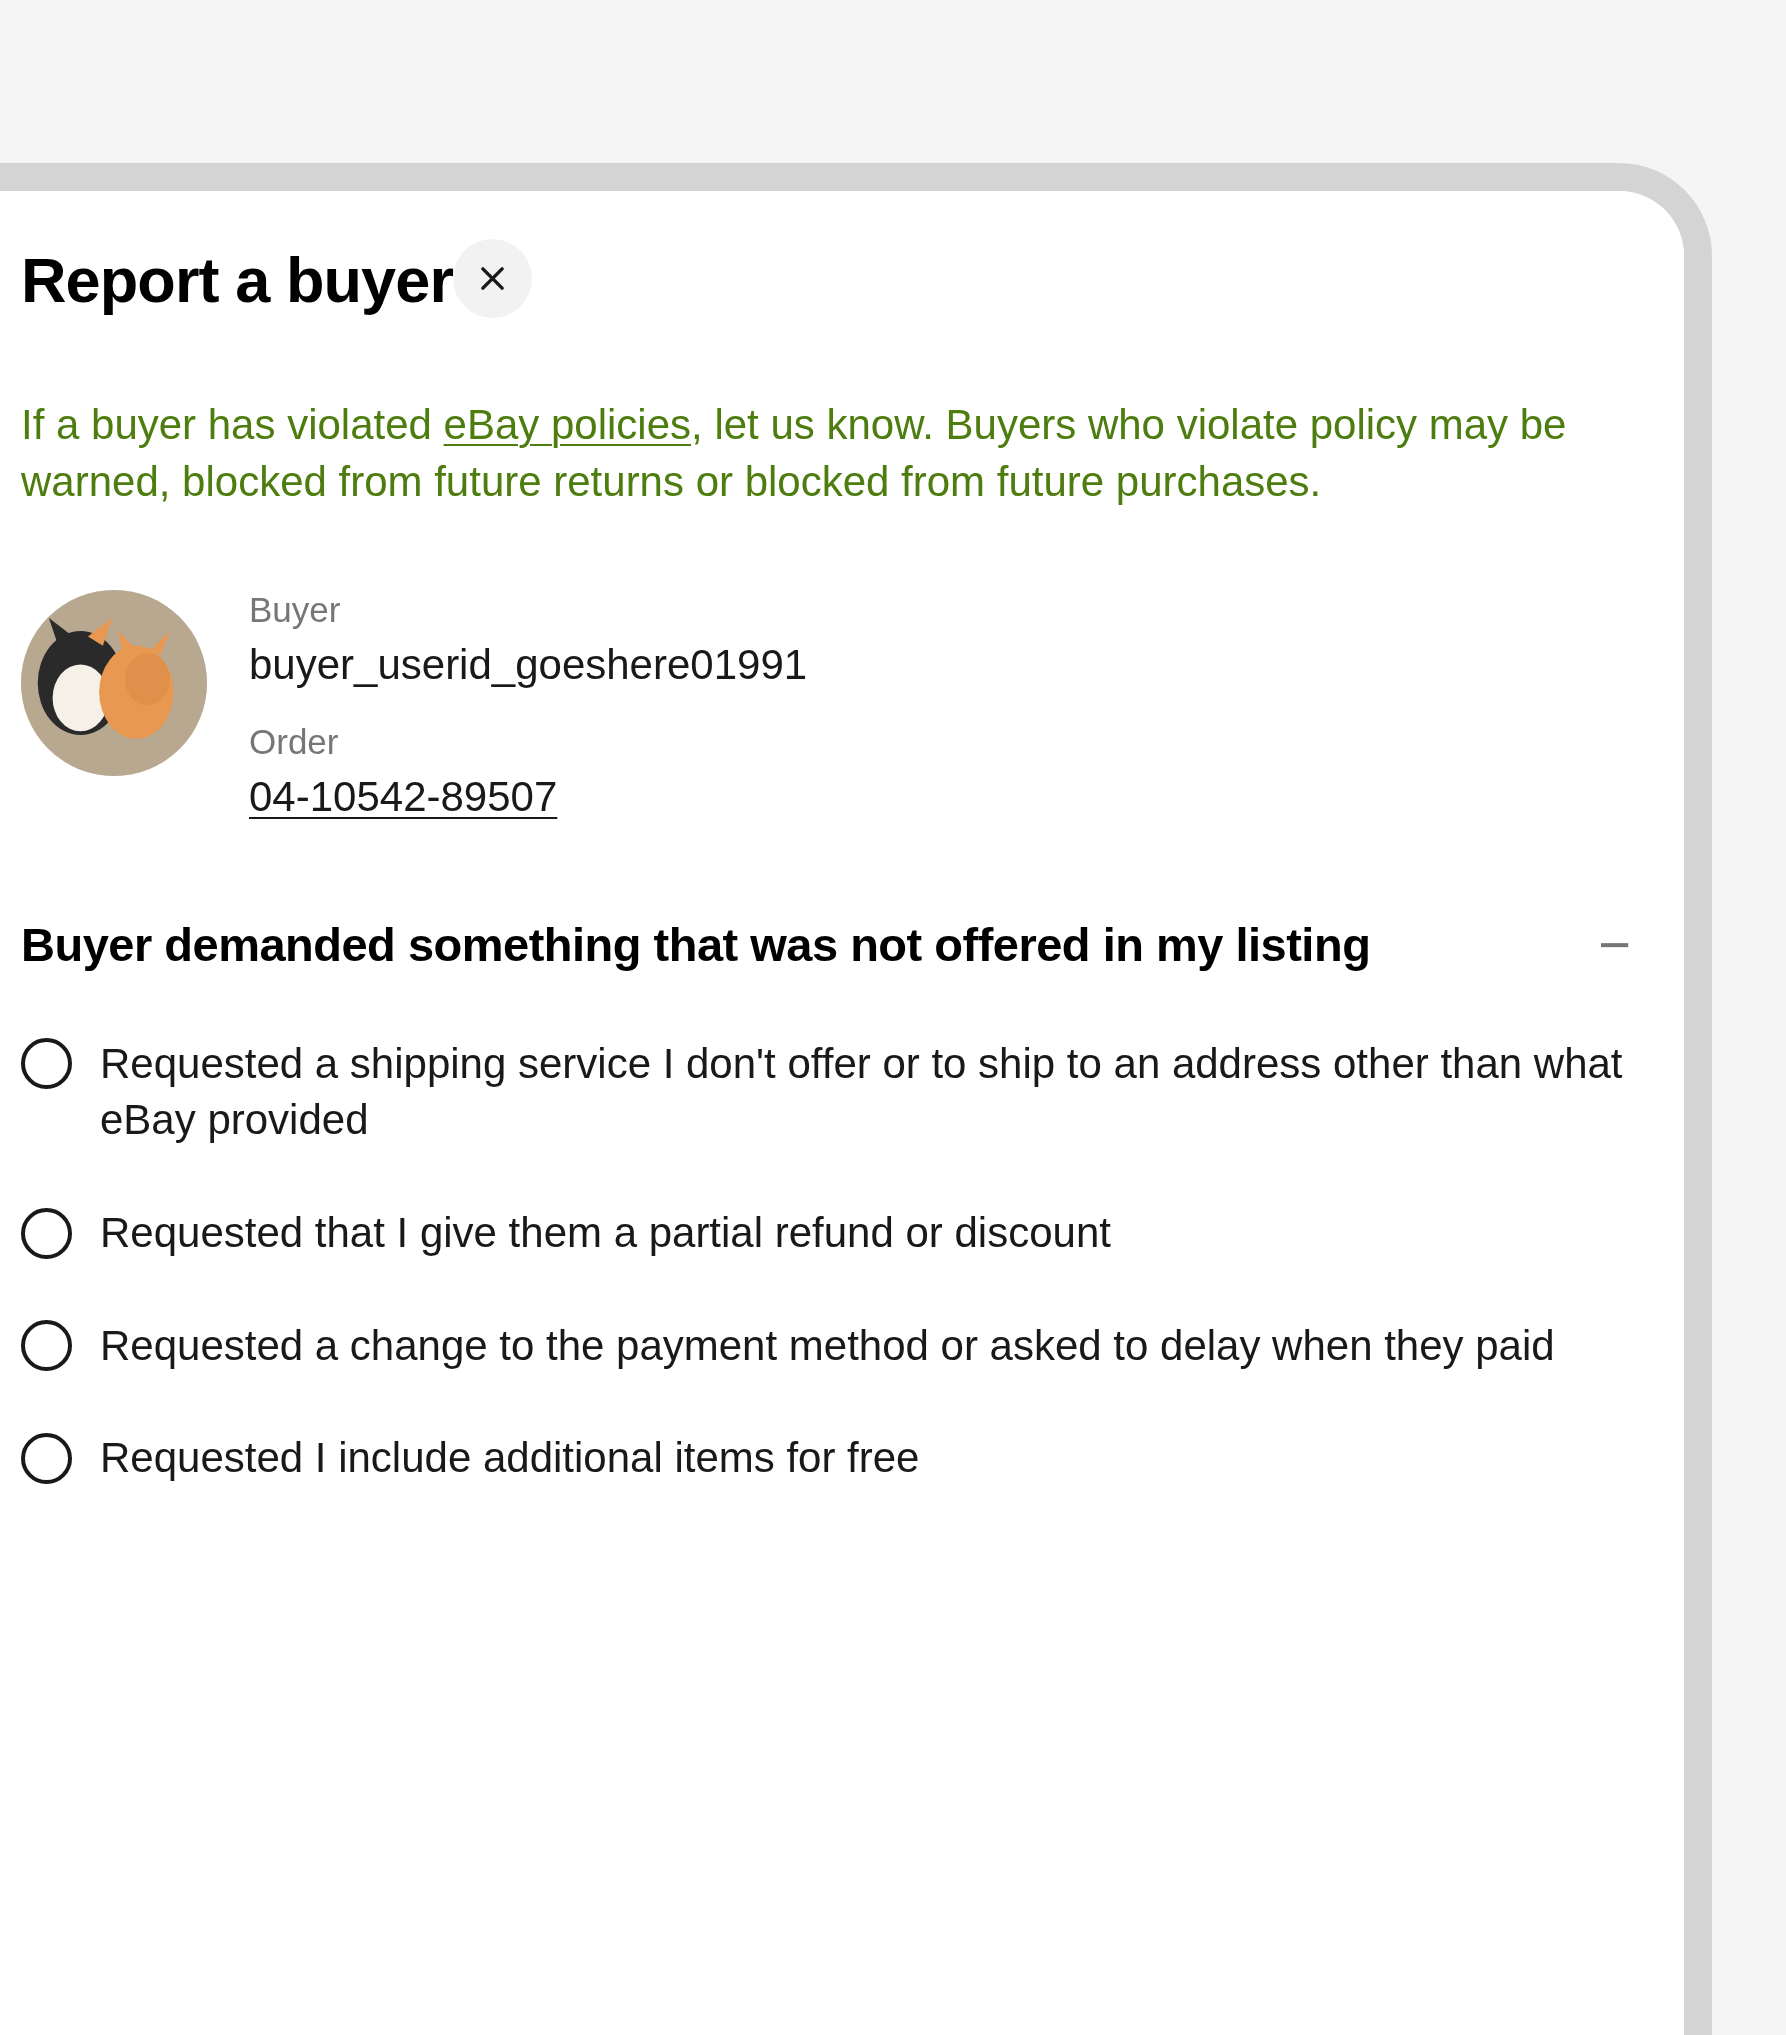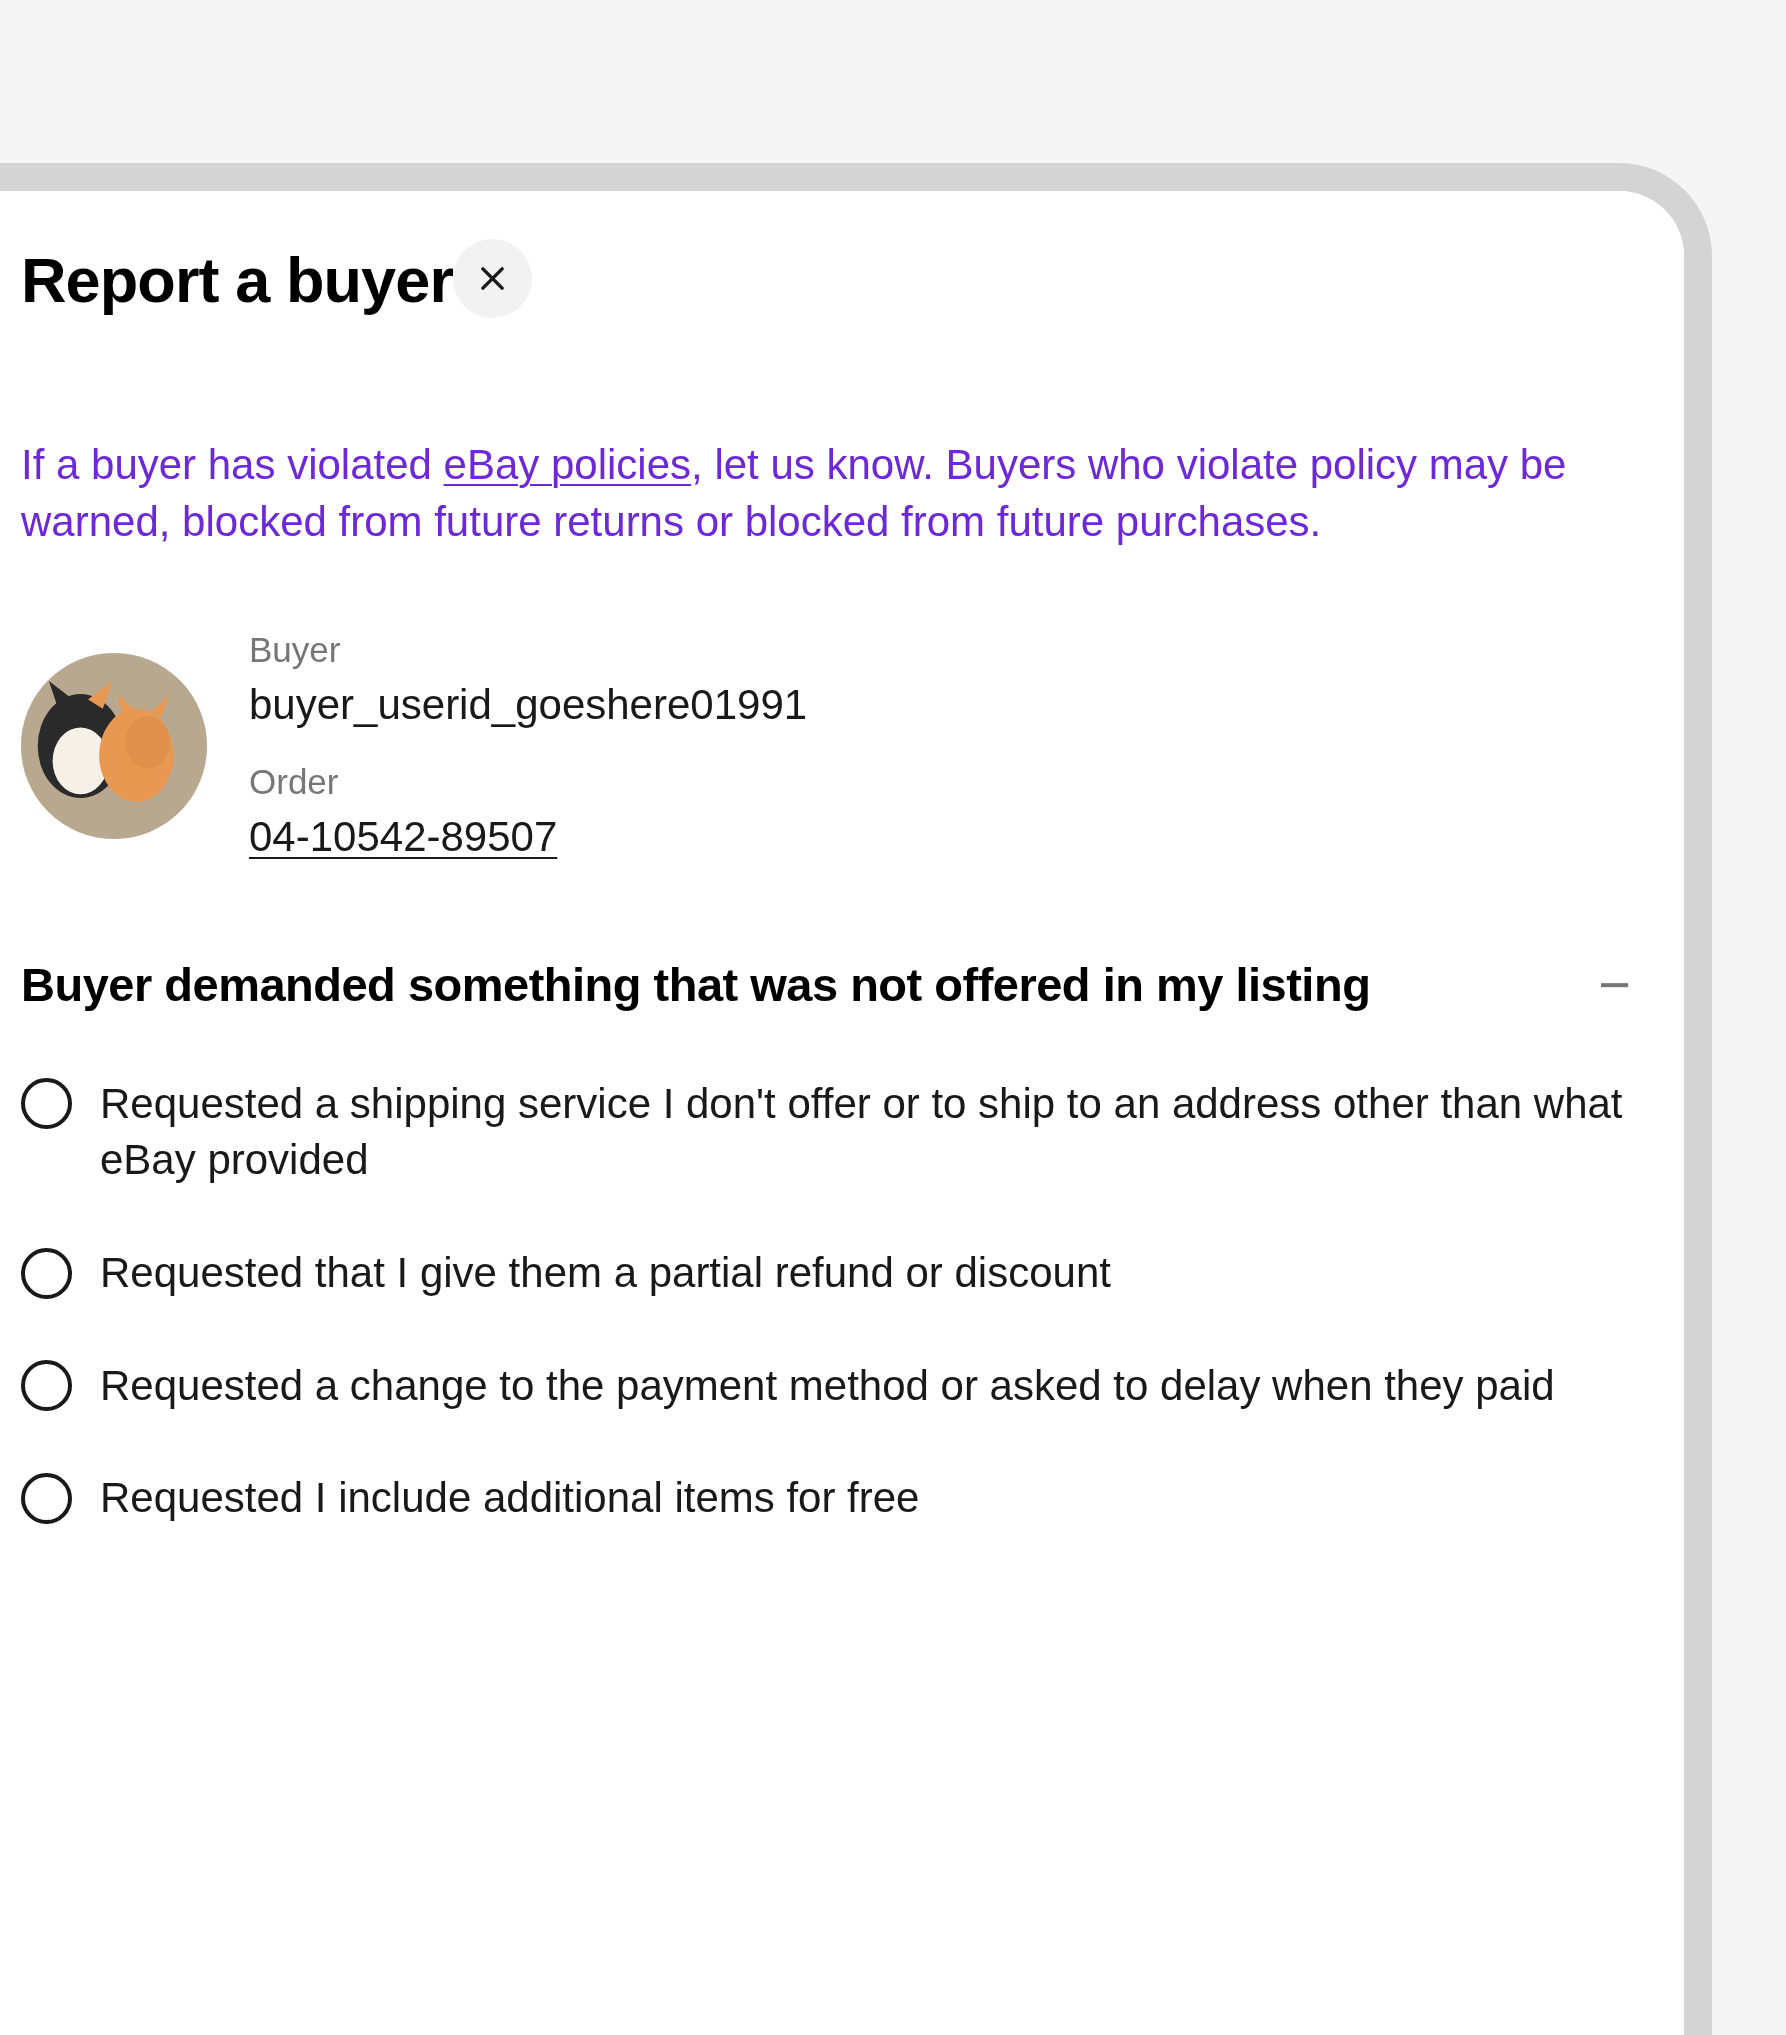--- a/index.html
+++ b/index.html
@@ -48,35 +48,34 @@
       border-radius: 50%;
       background: #f2f2f2;
       display: flex;
       align-items: center;
       justify-content: center;
       cursor: pointer;
       margin-top: -4.7px;
     }
     .close-btn svg { width: 33px; height: 33px; }
     .intro {
-      margin-top: 119px;
+      margin-top: 79px;
       font-size: 42px;
       line-height: 1.35;
-      color: #6d28d9;
+      color: #4d7c0f;
     }
     .intro .lnk {
       text-decoration: underline;
       text-underline-offset: 4.7px;
       text-decoration-thickness: 2.3px;
     }
     .buyer-row {
       margin-top: 79px;
       display: flex;
       gap: 42px;
-      align-items: center;
     }
     .avatar {
       width: 186px;
       height: 186px;
       border-radius: 50%;
       flex-shrink: 0;
       overflow: hidden;
       background: #ddd;
     }
     .avatar svg { width: 100%; height: 100%; display: block; }

